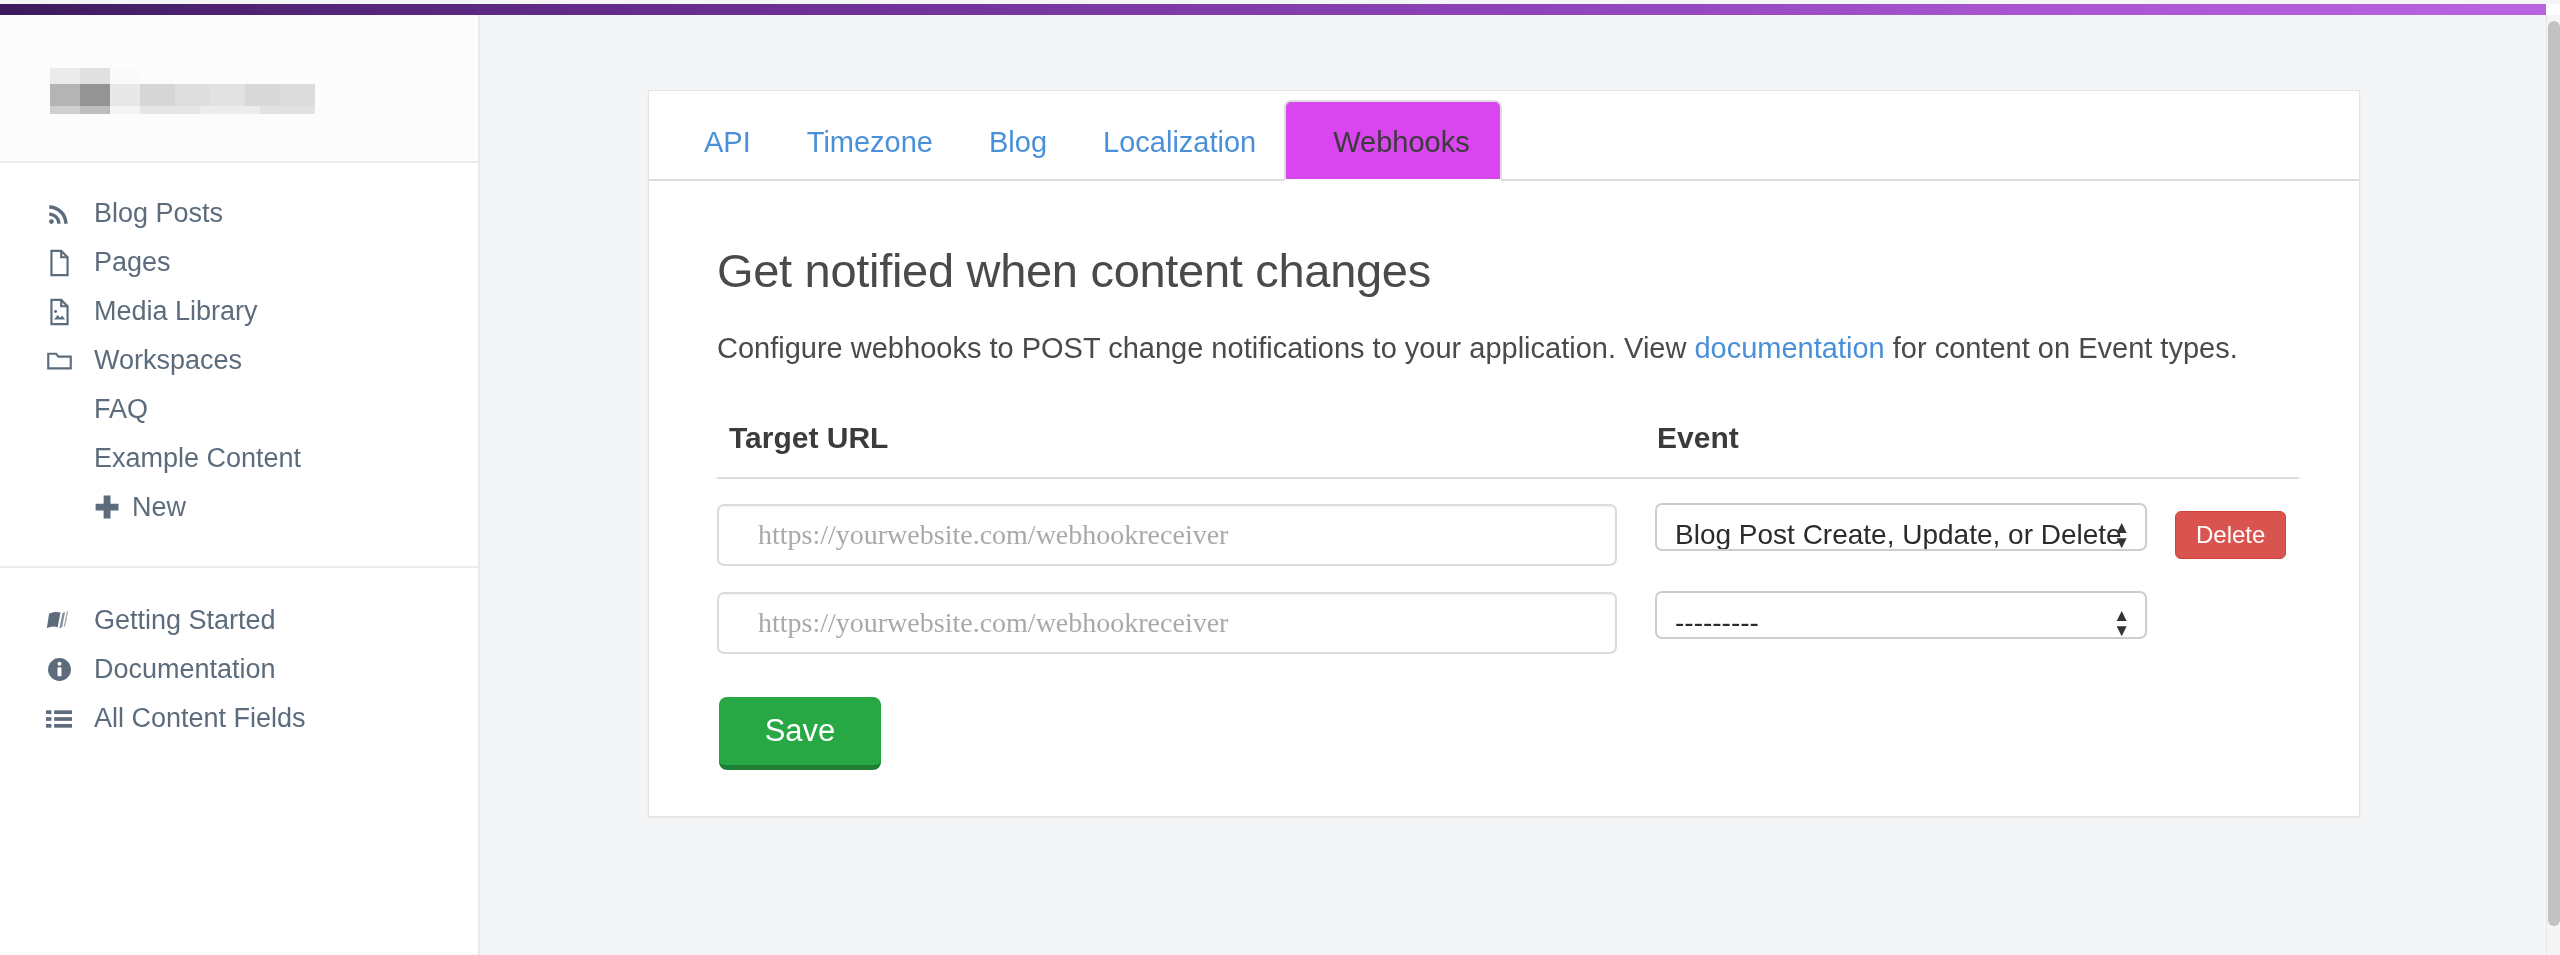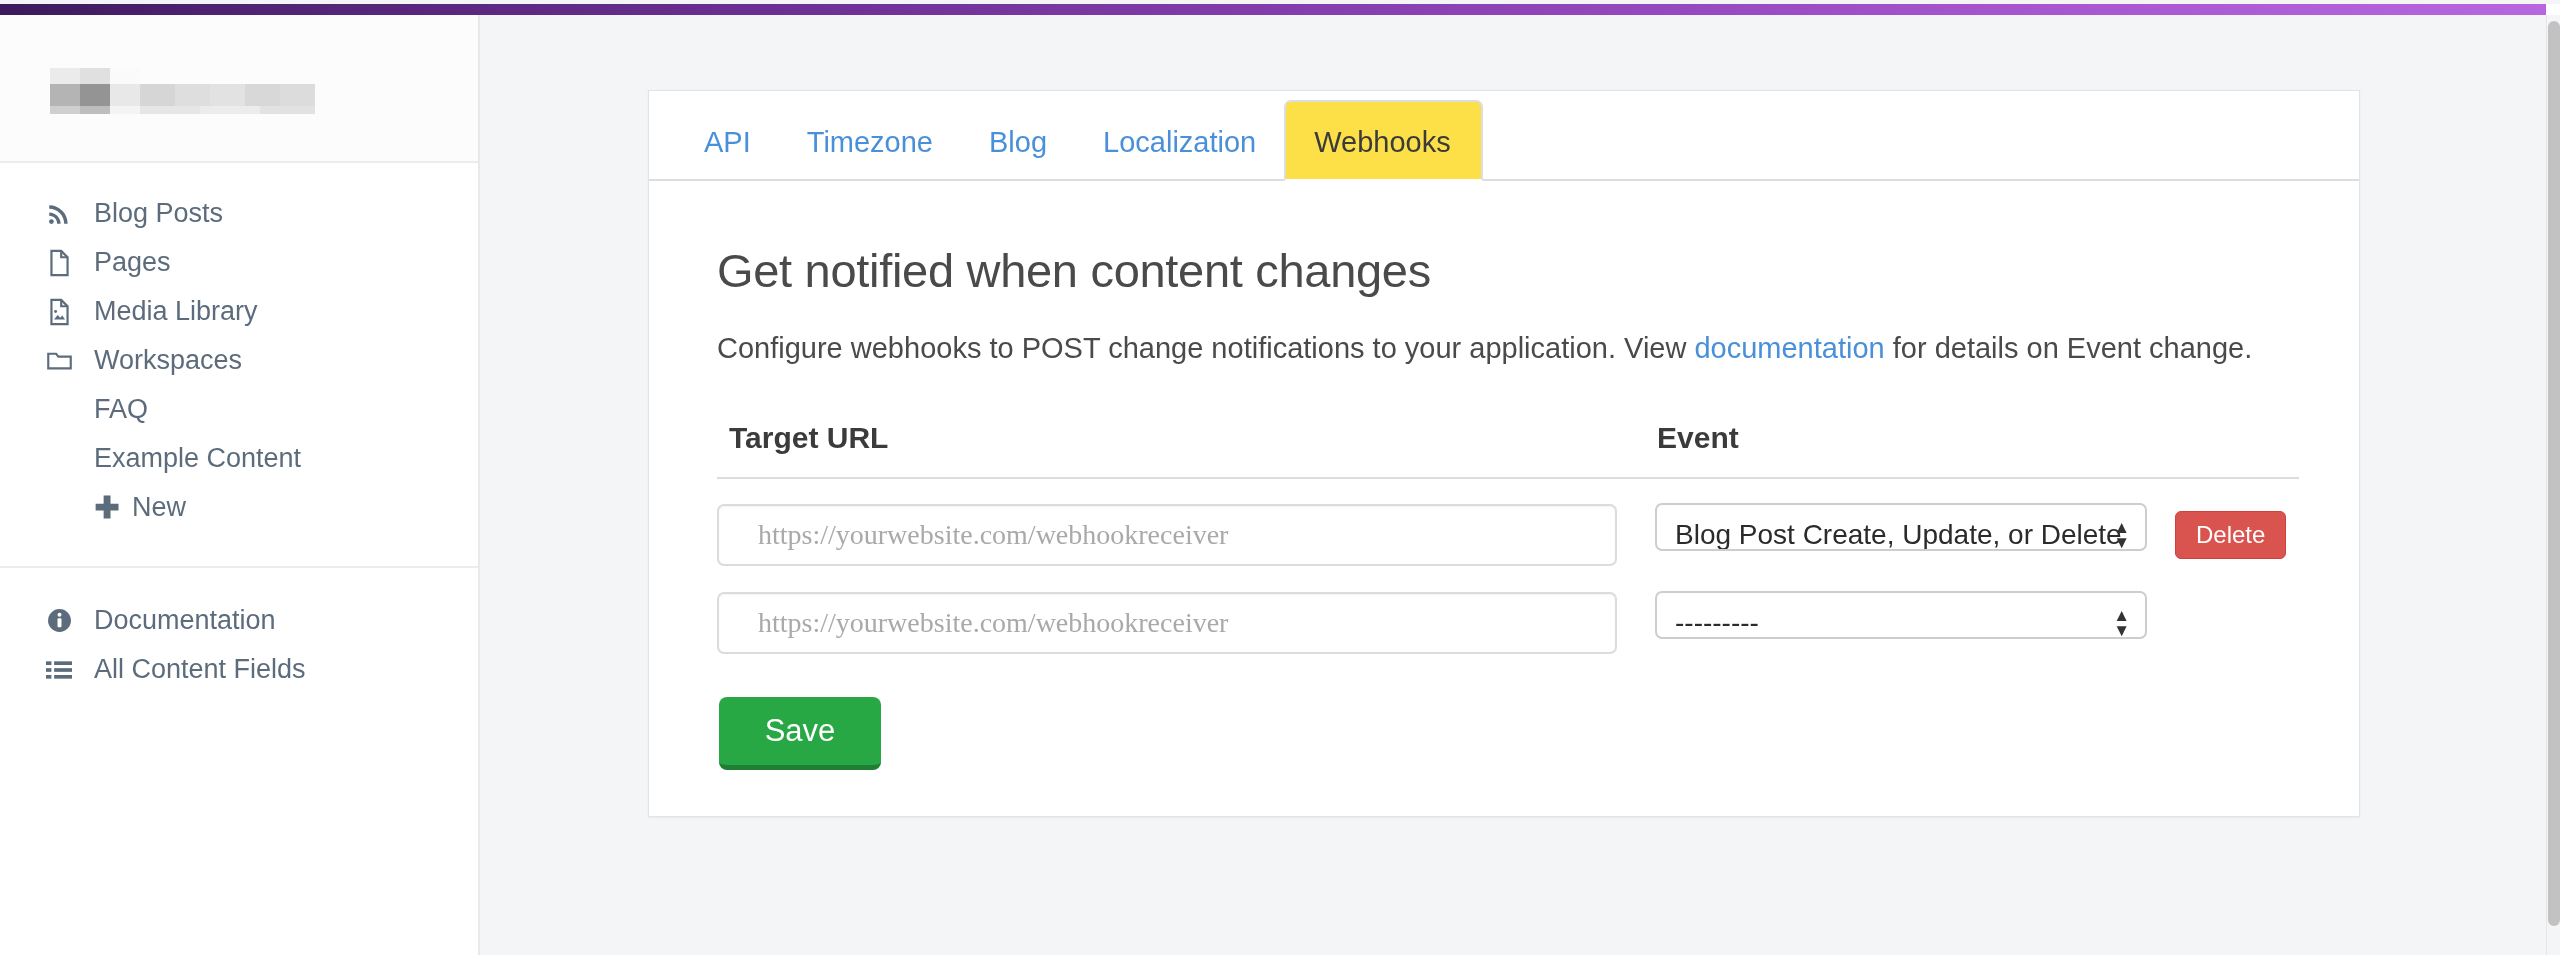--- a/index.html
+++ b/index.html
@@ -138,25 +138,25 @@
   .tab {
     font-size: 29px;
     color: #4a90d9;
     padding: 0 28px 22px 28px;
     cursor: pointer;
     line-height: 1;
     white-space: nowrap;
   }
   .tab.active {
     color: #3b3b3b;
-    background: #fde047;
+    background: #d946ef;
     border: 2px solid #dddddd;
     border-bottom: 2px solid #ffffff;
     border-radius: 7px 7px 0 0;
-    padding: 26px 30px 22px 28px;
+    padding: 26px 30px 22px 47px;
     margin-bottom: -2px;
     position: relative;
     z-index: 2;
   }
 
   .content { padding: 0 40px 0 68px; }
 
   h1.title {
     font-size: 47px;
     font-weight: 400;
@@ -382,20 +382,30 @@
       <div class="nav-item new">
         <span class="ico">✚</span>
         <span>New</span>
       </div>
     </div>
 
     <div class="nav-divider"></div>
 
     <div class="nav-group-bottom">
 
+      <div class="nav-item">
+        <span class="ico">
+          <svg width="27" height="24" viewBox="0 0 24 22" fill="currentColor">
+            <path d="M2.5 4.2c3.6-1.6 7.2-1.9 10.4-0.9l-2.6 13.4c-3.2-1-6.6-0.7-9.9 0.8z"></path>
+            <path d="M14.6 3.9l-2.7 13.9 2.5-1.1 2.7-13.9z" opacity="0.75"></path>
+            <path d="M18.6 2.3l-2.7 14 1.4-0.5 2.7-14z" opacity="0.55"></path>
+          </svg>
+        </span>
+        <span>Getting Started</span>
+      </div>
 
       <div class="nav-item">
         <span class="ico">
           <svg width="25" height="25" viewBox="0 0 24 24" fill="currentColor">
             <circle cx="12" cy="12" r="11"></circle>
             <circle cx="12" cy="6.4" r="1.9" fill="#ffffff"></circle>
             <rect x="10.1" y="9.8" width="3.8" height="8.6" rx="1" fill="#ffffff"></rect>
           </svg>
         </span>
         <span>Documentation</span>
@@ -426,21 +436,21 @@
         <div class="tab">Timezone</div>
         <div class="tab">Blog</div>
         <div class="tab">Localization</div>
         <div class="tab active">Webhooks</div>
       </div>
 
       <div class="content">
 
         <h1 class="title">Get notified when content changes</h1>
 
-        <p class="desc"><span>Configure webhooks to POST change notifications to your application. View </span><a href="#">documentation</a><span> for details on Event change.</span></p>
+        <p class="desc"><span>Configure webhooks to POST change notifications to your application. View </span><a href="#">documentation</a><span> for content on Event types.</span></p>
 
         <div class="wh-table">
 
           <div class="wh-head">
             <div class="th url">Target URL</div>
             <div class="th event">Event</div>
           </div>
 
           <div class="wh-row">
             <input class="inp" type="text" placeholder="https://yourwebsite.com/webhookreceiver" style="">

